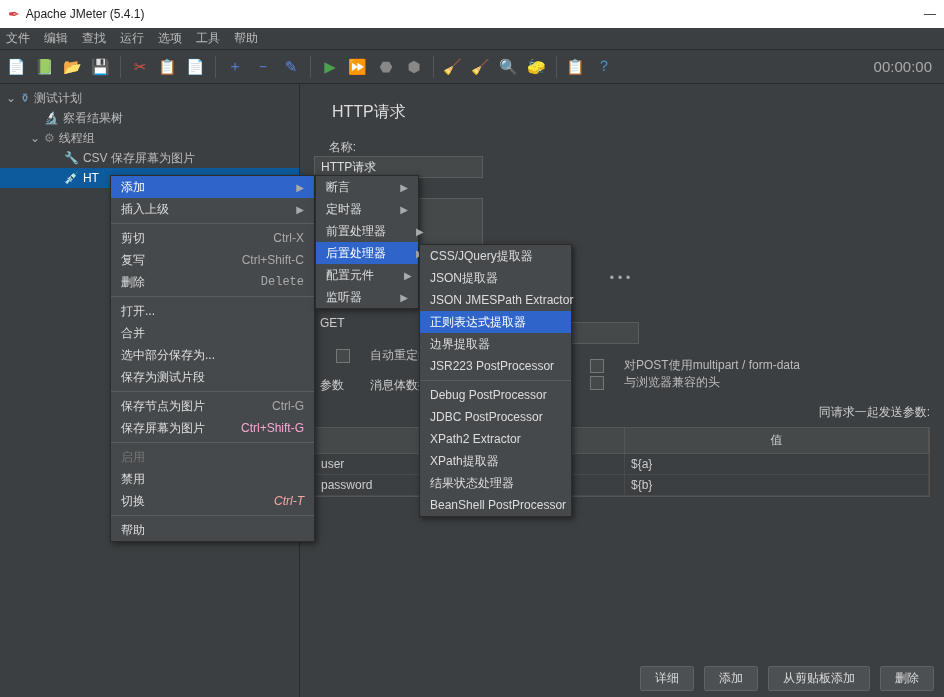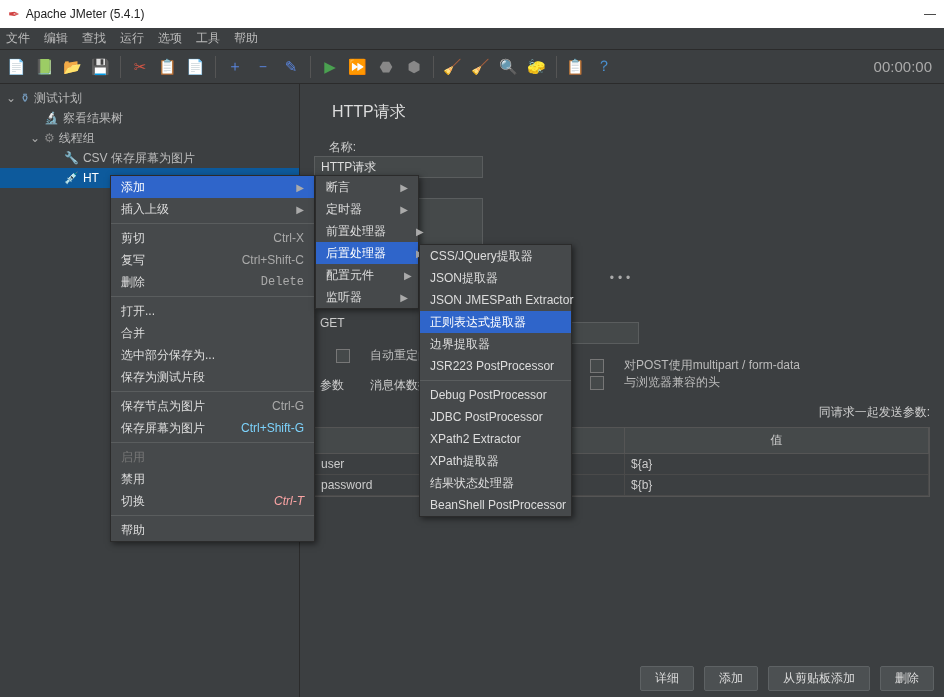--- a/index.html
+++ b/index.html
@@ -235,21 +235,21 @@
       <span>保存为测试片段</span>
       <span></span>
     </div>
     <div class="sep"></div>
     <div class="mi">
       <span>保存节点为图片</span>
       <span style="color: rgb(170, 170, 170);">Ctrl-G</span>
     </div>
     <div class="mi">
       <span>保存屏幕为图片</span>
-      <span style="color: #7dd3fc; text-align: right;">Ctrl+Shift-G</span>
+      <span style="color: #f9a8d4; text-align: right;">Ctrl+Shift-G</span>
     </div>
     <div class="sep"></div>
     <div class="mi dis">
       <span>启用</span>
       <span></span>
     </div>
     <div class="mi">
       <span>禁用</span>
       <span></span>
     </div>

